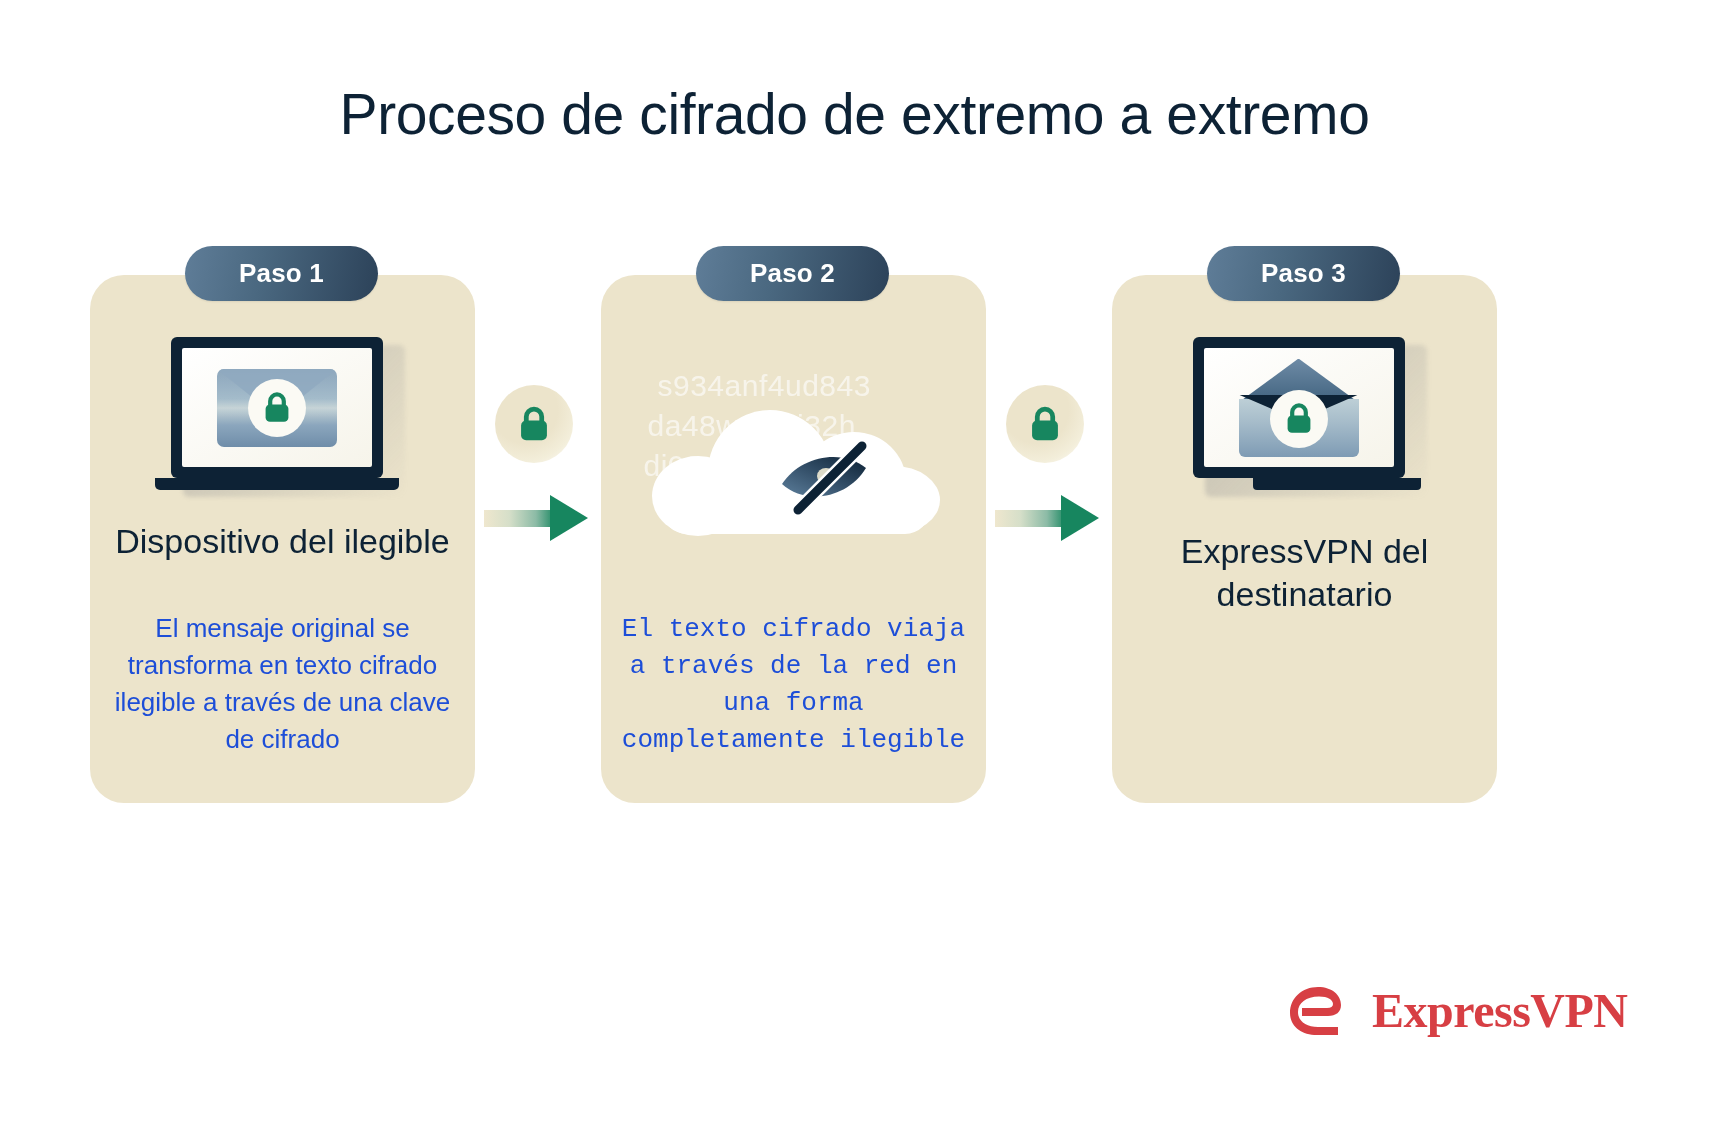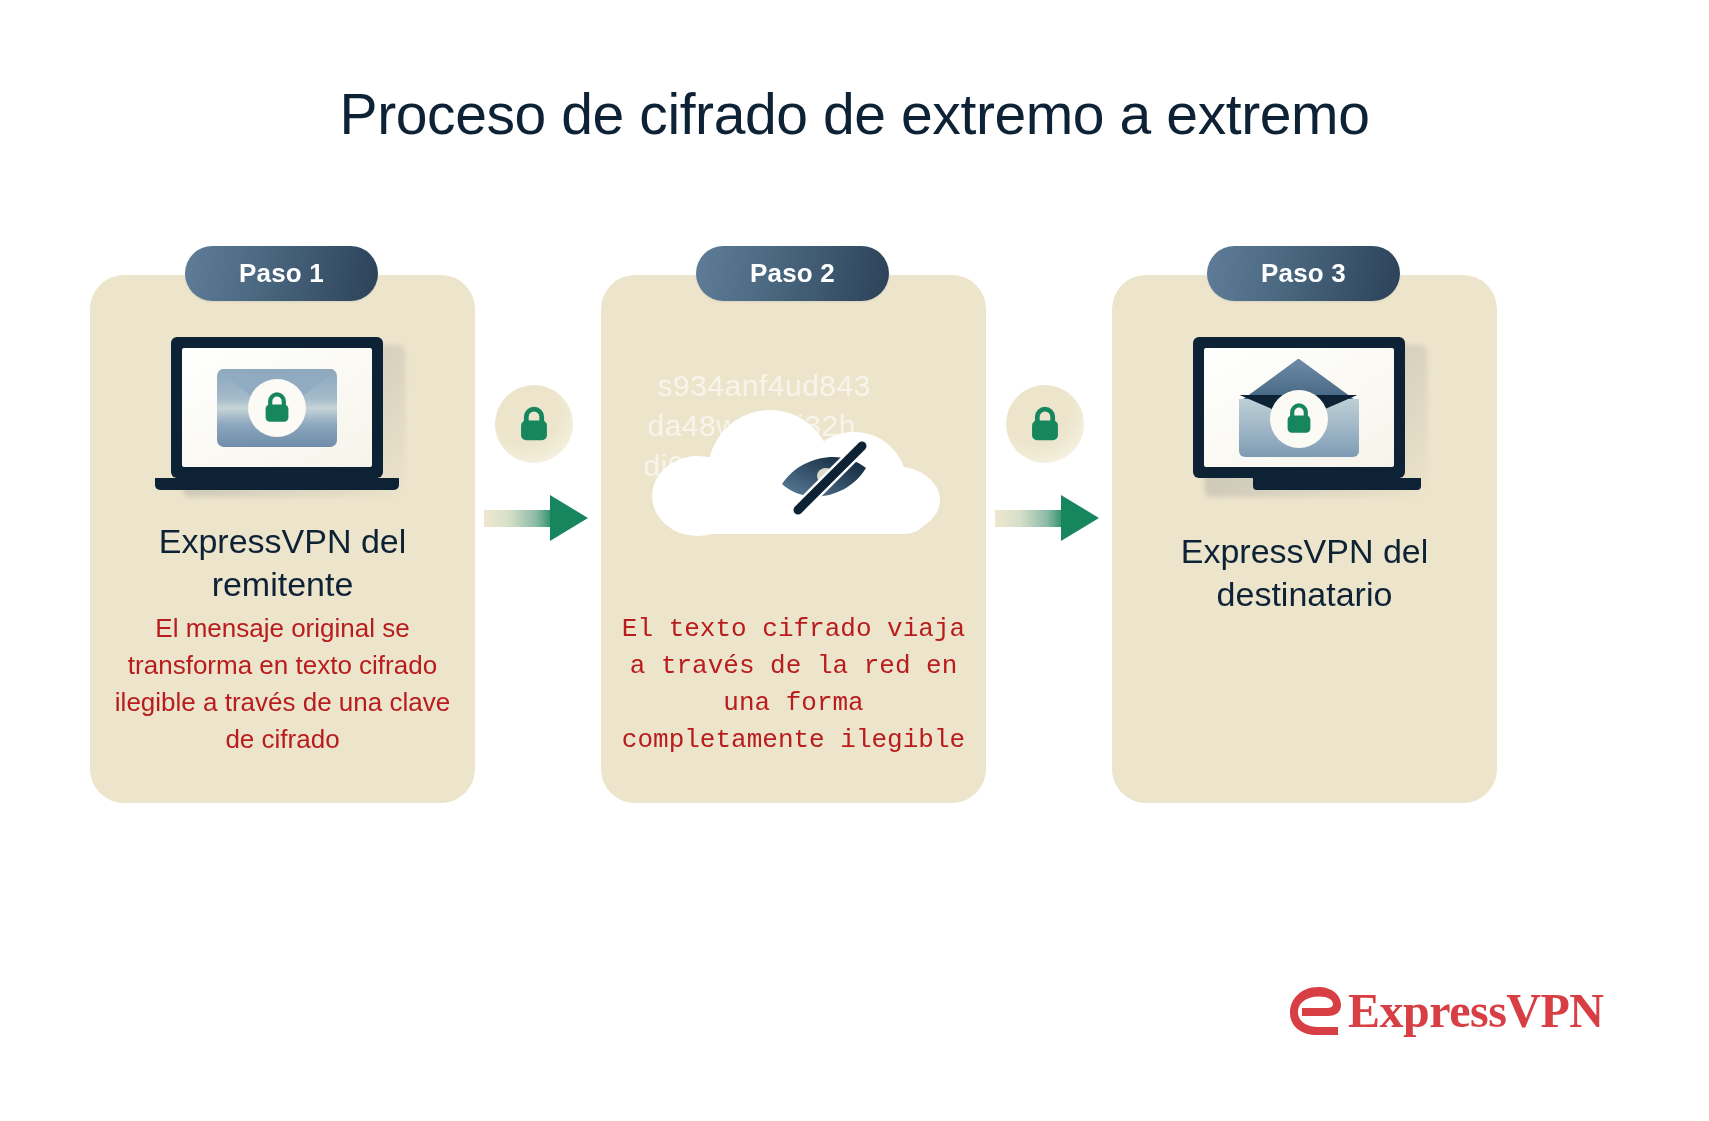--- a/index.html
+++ b/index.html
@@ -290,21 +290,21 @@
   .card-2 .card-heading { top: 283px; }
   .card-3 .card-heading { top: 255px; }
 
   .card-body {
     position: absolute;
     left: 20px;
     width: 345px;
     text-align: center;
     font-size: 26px;
     font-weight: 400;
-    color: #b91c1c;
+    color: #1d4ed8;
     line-height: 1.42;
   }
   .card-1 .card-body { top: 335px; }
   .card-2 .card-body { top: 336px; font-family: Liberation Mono, monospace; }
   .card-3 .card-body { top: 345px; }
 
   
   .connector { position: absolute; top: 0; width: 130px; height: 260px; }
   .connector-1 { left: 484px; }
   .connector-2 { left: 995px; }
@@ -348,21 +348,21 @@
     border-left: 38px solid #17865f;
   }
 
   
   .logo {
     position: absolute;
     left: 1288px;
     top: 985px;
     display: flex;
     align-items: center;
-    gap: 4px;
+    gap: 28px;
   }
   .logo-mark { width: 56px; height: 52px; flex: none; }
   .logo-text {
     font-family: "Liberation Serif", serif;
     font-size: 48px;
     font-weight: 700;
     color: #d73f44;
     letter-spacing: -0.5px;
     line-height: 1;
   }
@@ -391,21 +391,21 @@
                 <path d="M8.2 14 V10.2 a6.8 6.8 0 0 1 13.6 0 V14" fill="none" stroke="#17865f" stroke-width="4.2" stroke-linecap="round"></path>
                 <rect x="3.6" y="13.4" width="22.8" height="17.4" rx="4.4" fill="#17865f"></rect>
               </svg>
             </div>
           </div>
         </div>
         <div class="laptop-base"></div>
       </div>
     </div>
 
-    <div class="card-heading">ExpressVPN del remitente</div>
+    <div class="card-heading">Dispositivo del ilegible</div>
     <div class="card-body">El mensaje original se transforma en texto cifrado ilegible a través de una clave de cifrado</div>
   </div>
 
   <div class="card card-2">
     <div class="step-badge">Paso 2</div>
 
     <div class="card-art">
       <div class="cloud-wrap">
         <div class="cipher-text" style="top:2px;">s934anf4ud843</div>
         <div class="cipher-text" style="top:42px; left:4px;">da48waid4j32h</div>

